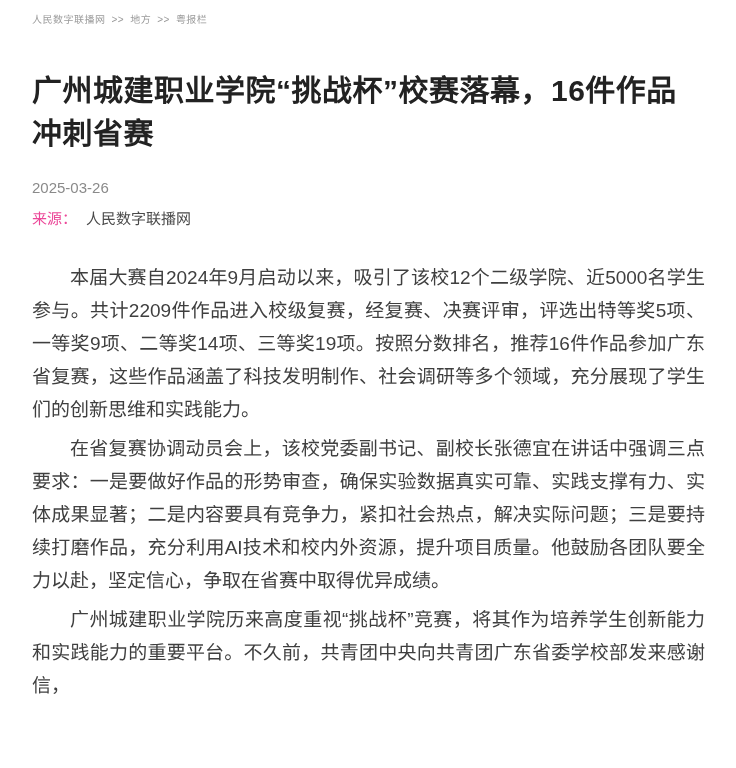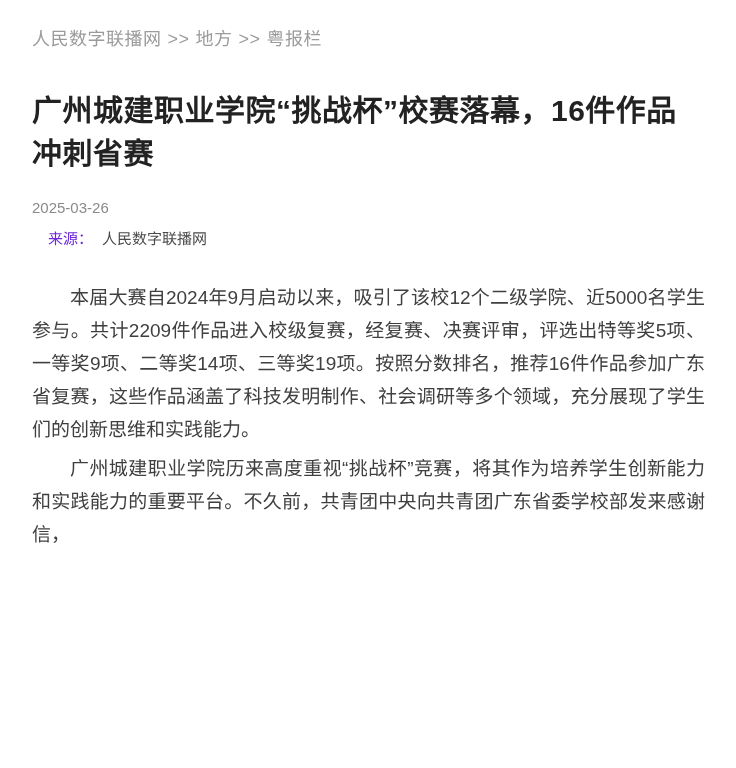--- a/index.html
+++ b/index.html
@@ -11,22 +11,22 @@
     font-family: "Liberation Sans", "DejaVu Sans", sans-serif;
   }
   .page {
     width: 736px;
     height: 768px;
     padding: 0 31px 0 32px;
     background: #ffffff;
     overflow: hidden;
   }
   .breadcrumb {
-    padding-top: 31px;
-    font-size: 18px;
+    padding-top: 11px;
+    font-size: 10px;
     line-height: 17px;
     color: #9b9b9b;
     letter-spacing: 0.5px;
   }
   .breadcrumb a {
     color: #9b9b9b;
     text-decoration: none;
     cursor: pointer;
   }
   .breadcrumb .sep {
@@ -45,21 +45,21 @@
     margin-top: 24px;
     font-size: 15px;
     line-height: 18px;
     color: #8a8a8a;
   }
   .article-source {
     margin-top: 13px;
     font-size: 15px;
     line-height: 18px;
   }
-  .article-source .src-label { color: #6d28d9; margin-left: 16px; }
+  .article-source .src-label { color: #ec4899; }
   .article-source .src-value { color: #4a4a4a; margin-left: 9px; }
   .article-body {
     margin-top: 33px;
     font-size: 19px;
     line-height: 33px;
     color: #3f3f3f;
     text-align: justify;
   }
   .article-body p {
     text-indent: 2em;
@@ -78,16 +78,17 @@
   <h1 class="article-title">广州城建职业学院“挑战杯”校赛落幕，16件作品冲刺省赛</h1>
 
   <div class="article-date">2025-03-26</div>
 
   <div class="article-source">
     <span class="src-label">来源：</span><span class="src-value">人民数字联播网</span>
   </div>
 
   <div class="article-body">
     <p>本届大赛自2024年9月启动以来，吸引了该校12个二级学院、近5000名学生参与。共计2209件作品进入校级复赛，经复赛、决赛评审，评选出特等奖5项、一等奖9项、二等奖14项、三等奖19项。按照分数排名，推荐16件作品参加广东省复赛，这些作品涵盖了科技发明制作、社会调研等多个领域，充分展现了学生们的创新思维和实践能力。</p>
+    <p>在省复赛协调动员会上，该校党委副书记、副校长张德宜在讲话中强调三点要求：一是要做好作品的形势审查，确保实验数据真实可靠、实践支撑有力、实体成果显著；二是内容要具有竞争力，紧扣社会热点，解决实际问题；三是要持续打磨作品，充分利用AI技术和校内外资源，提升项目质量。他鼓励各团队要全力以赴，坚定信心，争取在省赛中取得优异成绩。</p>
     <p>广州城建职业学院历来高度重视“挑战杯”竞赛，将其作为培养学生创新能力和实践能力的重要平台。不久前，共青团中央向共青团广东省委学校部发来感谢信，</p>
   </div>
 
 </div>
 
 </body></html>

